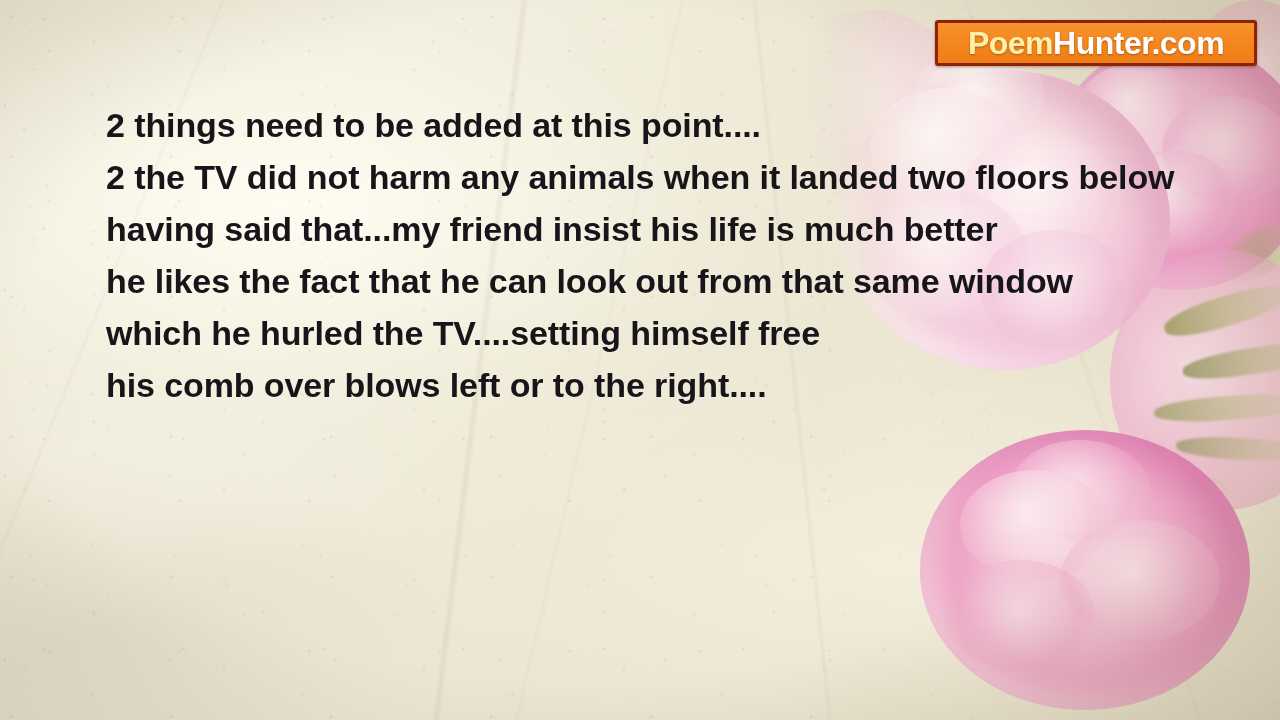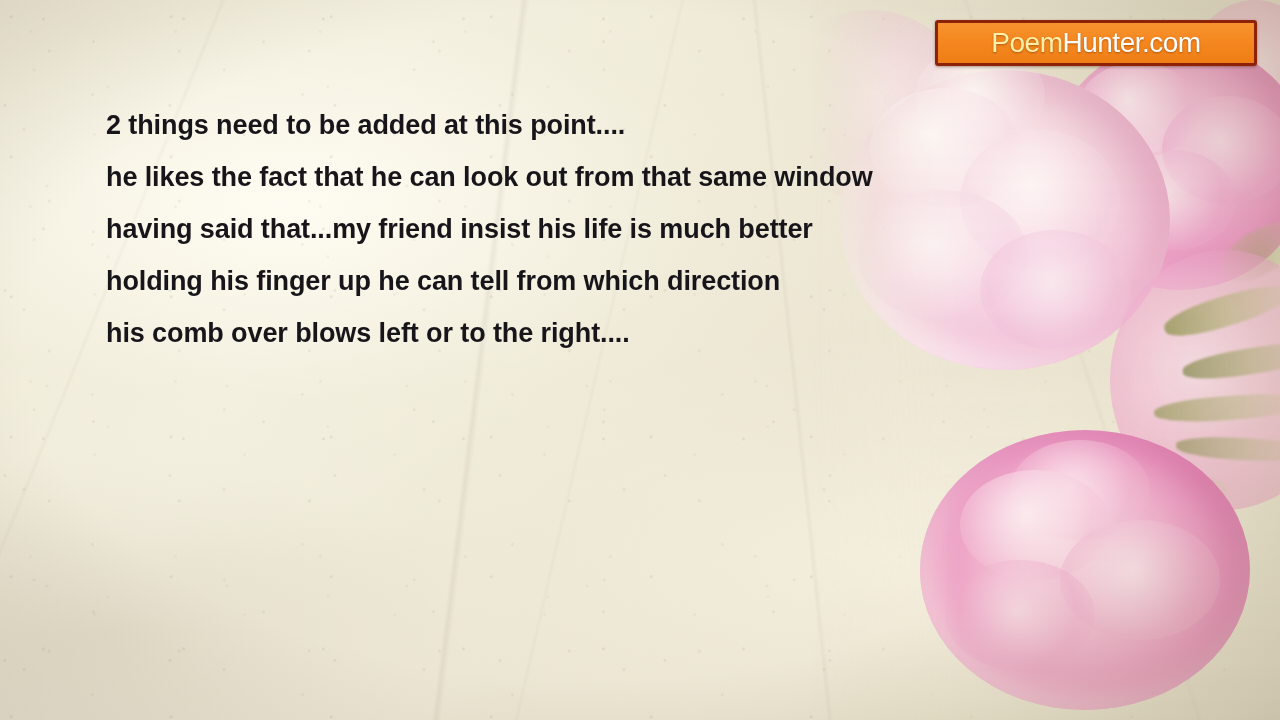--- a/index.html
+++ b/index.html
@@ -180,39 +180,39 @@
     background:linear-gradient(180deg, #f7932f 0%, #f5871f 48%, #ef7d15 100%);
     border:3px solid #8e2208;
     border-radius:3px;
     display:flex;
     align-items:center;
     justify-content:center;
     box-shadow:0 1px 3px rgba(70,28,8,.40);
   }
   .logo-text {
     font-family:"Liberation Sans", sans-serif;
-    font-weight:normal;
-    font-size:28px;
+    font-weight:bold;
+    font-size:32px;
     line-height:1;
     letter-spacing:-0.5px;
     white-space:nowrap;
   }
   .logo-poem   { color:#fdf0a8; text-shadow:0 1px 2px rgba(120,52,6,.55); }
   .logo-hunter { color:#ffffff; text-shadow:0 1px 2px rgba(120,52,6,.55); }
 
   
   .poem {
     position:absolute;
     left:106px; top:99px;
     width:1060px;
   }
   .poem-line {
     font-family:"Liberation Sans", sans-serif;
     font-weight:bold;
-    font-size:27px;
+    font-size:34px;
     line-height:52px;
     height:52px;
     color:#17151a;
     white-space:nowrap;
     letter-spacing:-0.1px;
     text-shadow:0 1px 0 rgba(255,255,255,.18);
   }
 </style>
 </head>
 <body>
@@ -258,23 +258,24 @@
 
       <div class="floral-tone"></div>
       <div class="floral-haze"></div>
     </div>
   </div>
 
   <div class="paper-vignette"></div>
 
   <div class="poem">
     <div class="poem-line">2 things need to be added at this point....</div>
+    <div class="poem-line">2 the TV did not harm any animals when it landed two floors below</div>
+    <div class="poem-line">having said that...my friend insist his life is much better</div>
     <div class="poem-line">he likes the fact that he can look out from that same window</div>
-    <div class="poem-line">having said that...my friend insist his life is much better</div>
-    <div class="poem-line">holding his finger up he can tell from which direction</div>
+    <div class="poem-line">which he hurled the TV....setting himself free</div>
     <div class="poem-line">his comb over blows left or to the right....</div>
   </div>
 
   <div class="logo-badge">
     <span class="logo-text"><span class="logo-poem">Poem</span><span class="logo-hunter">Hunter.com</span></span>
   </div>
 
 </div>
 
 </body></html>

